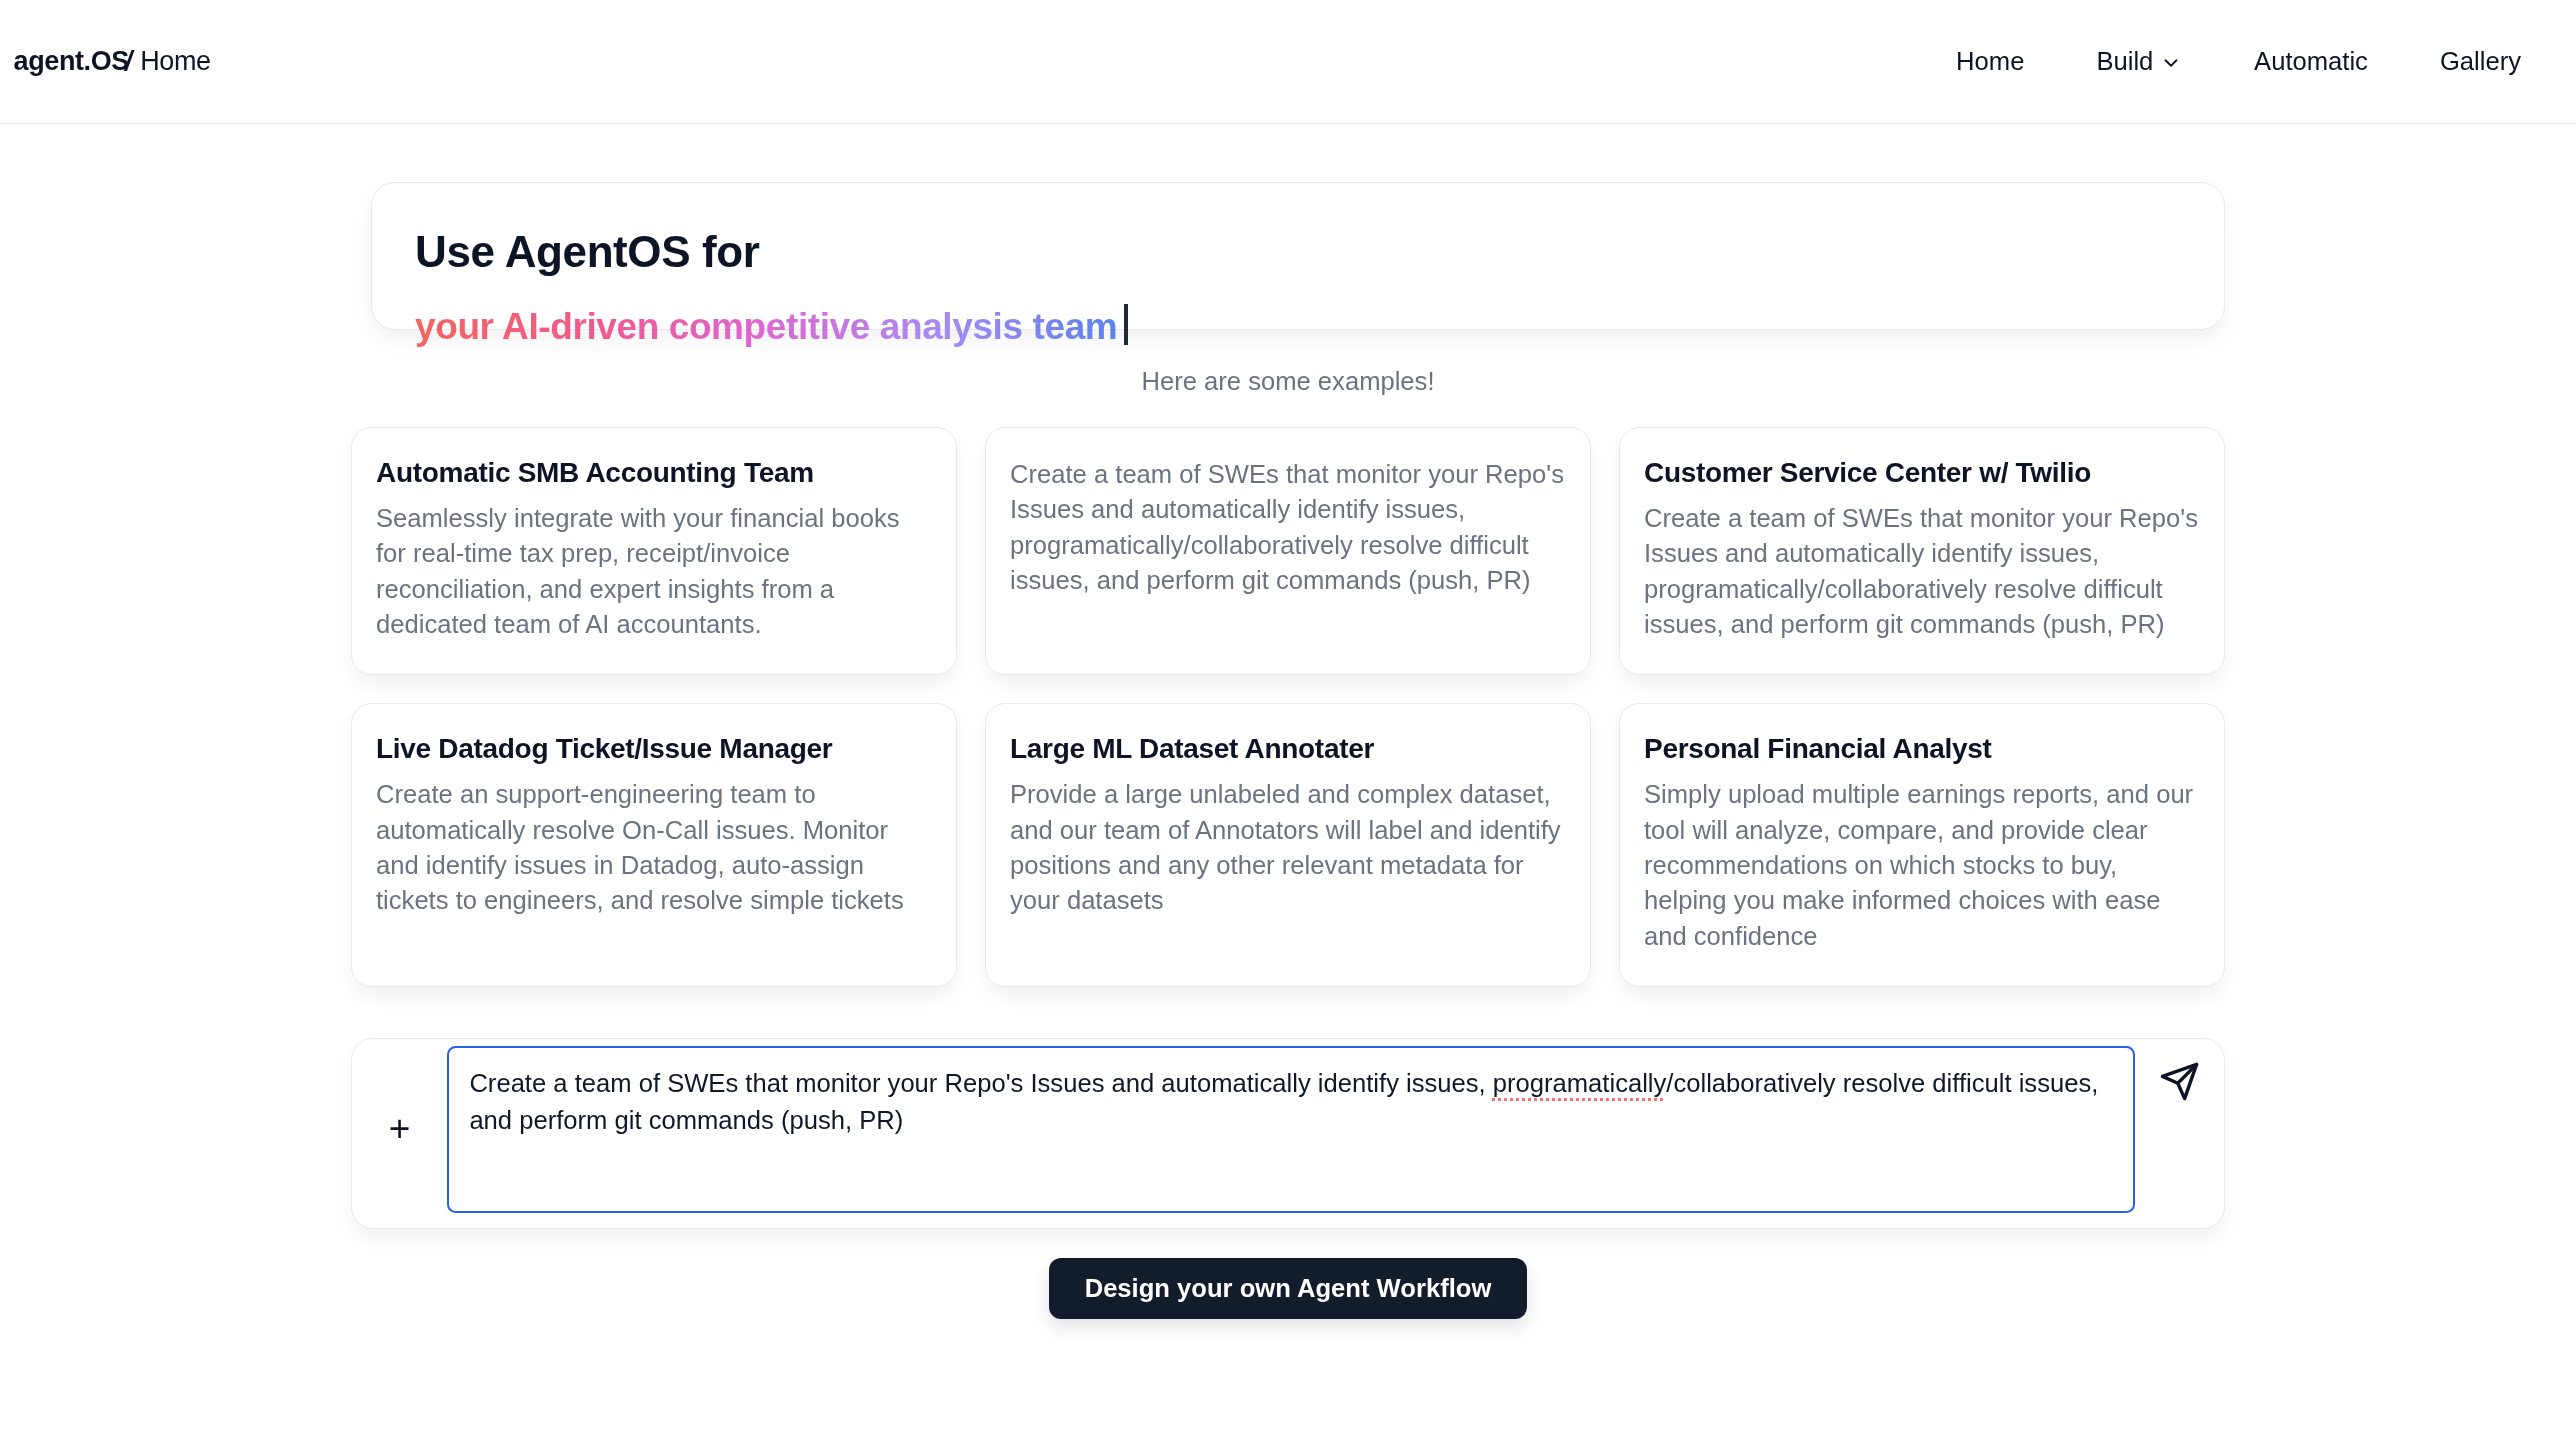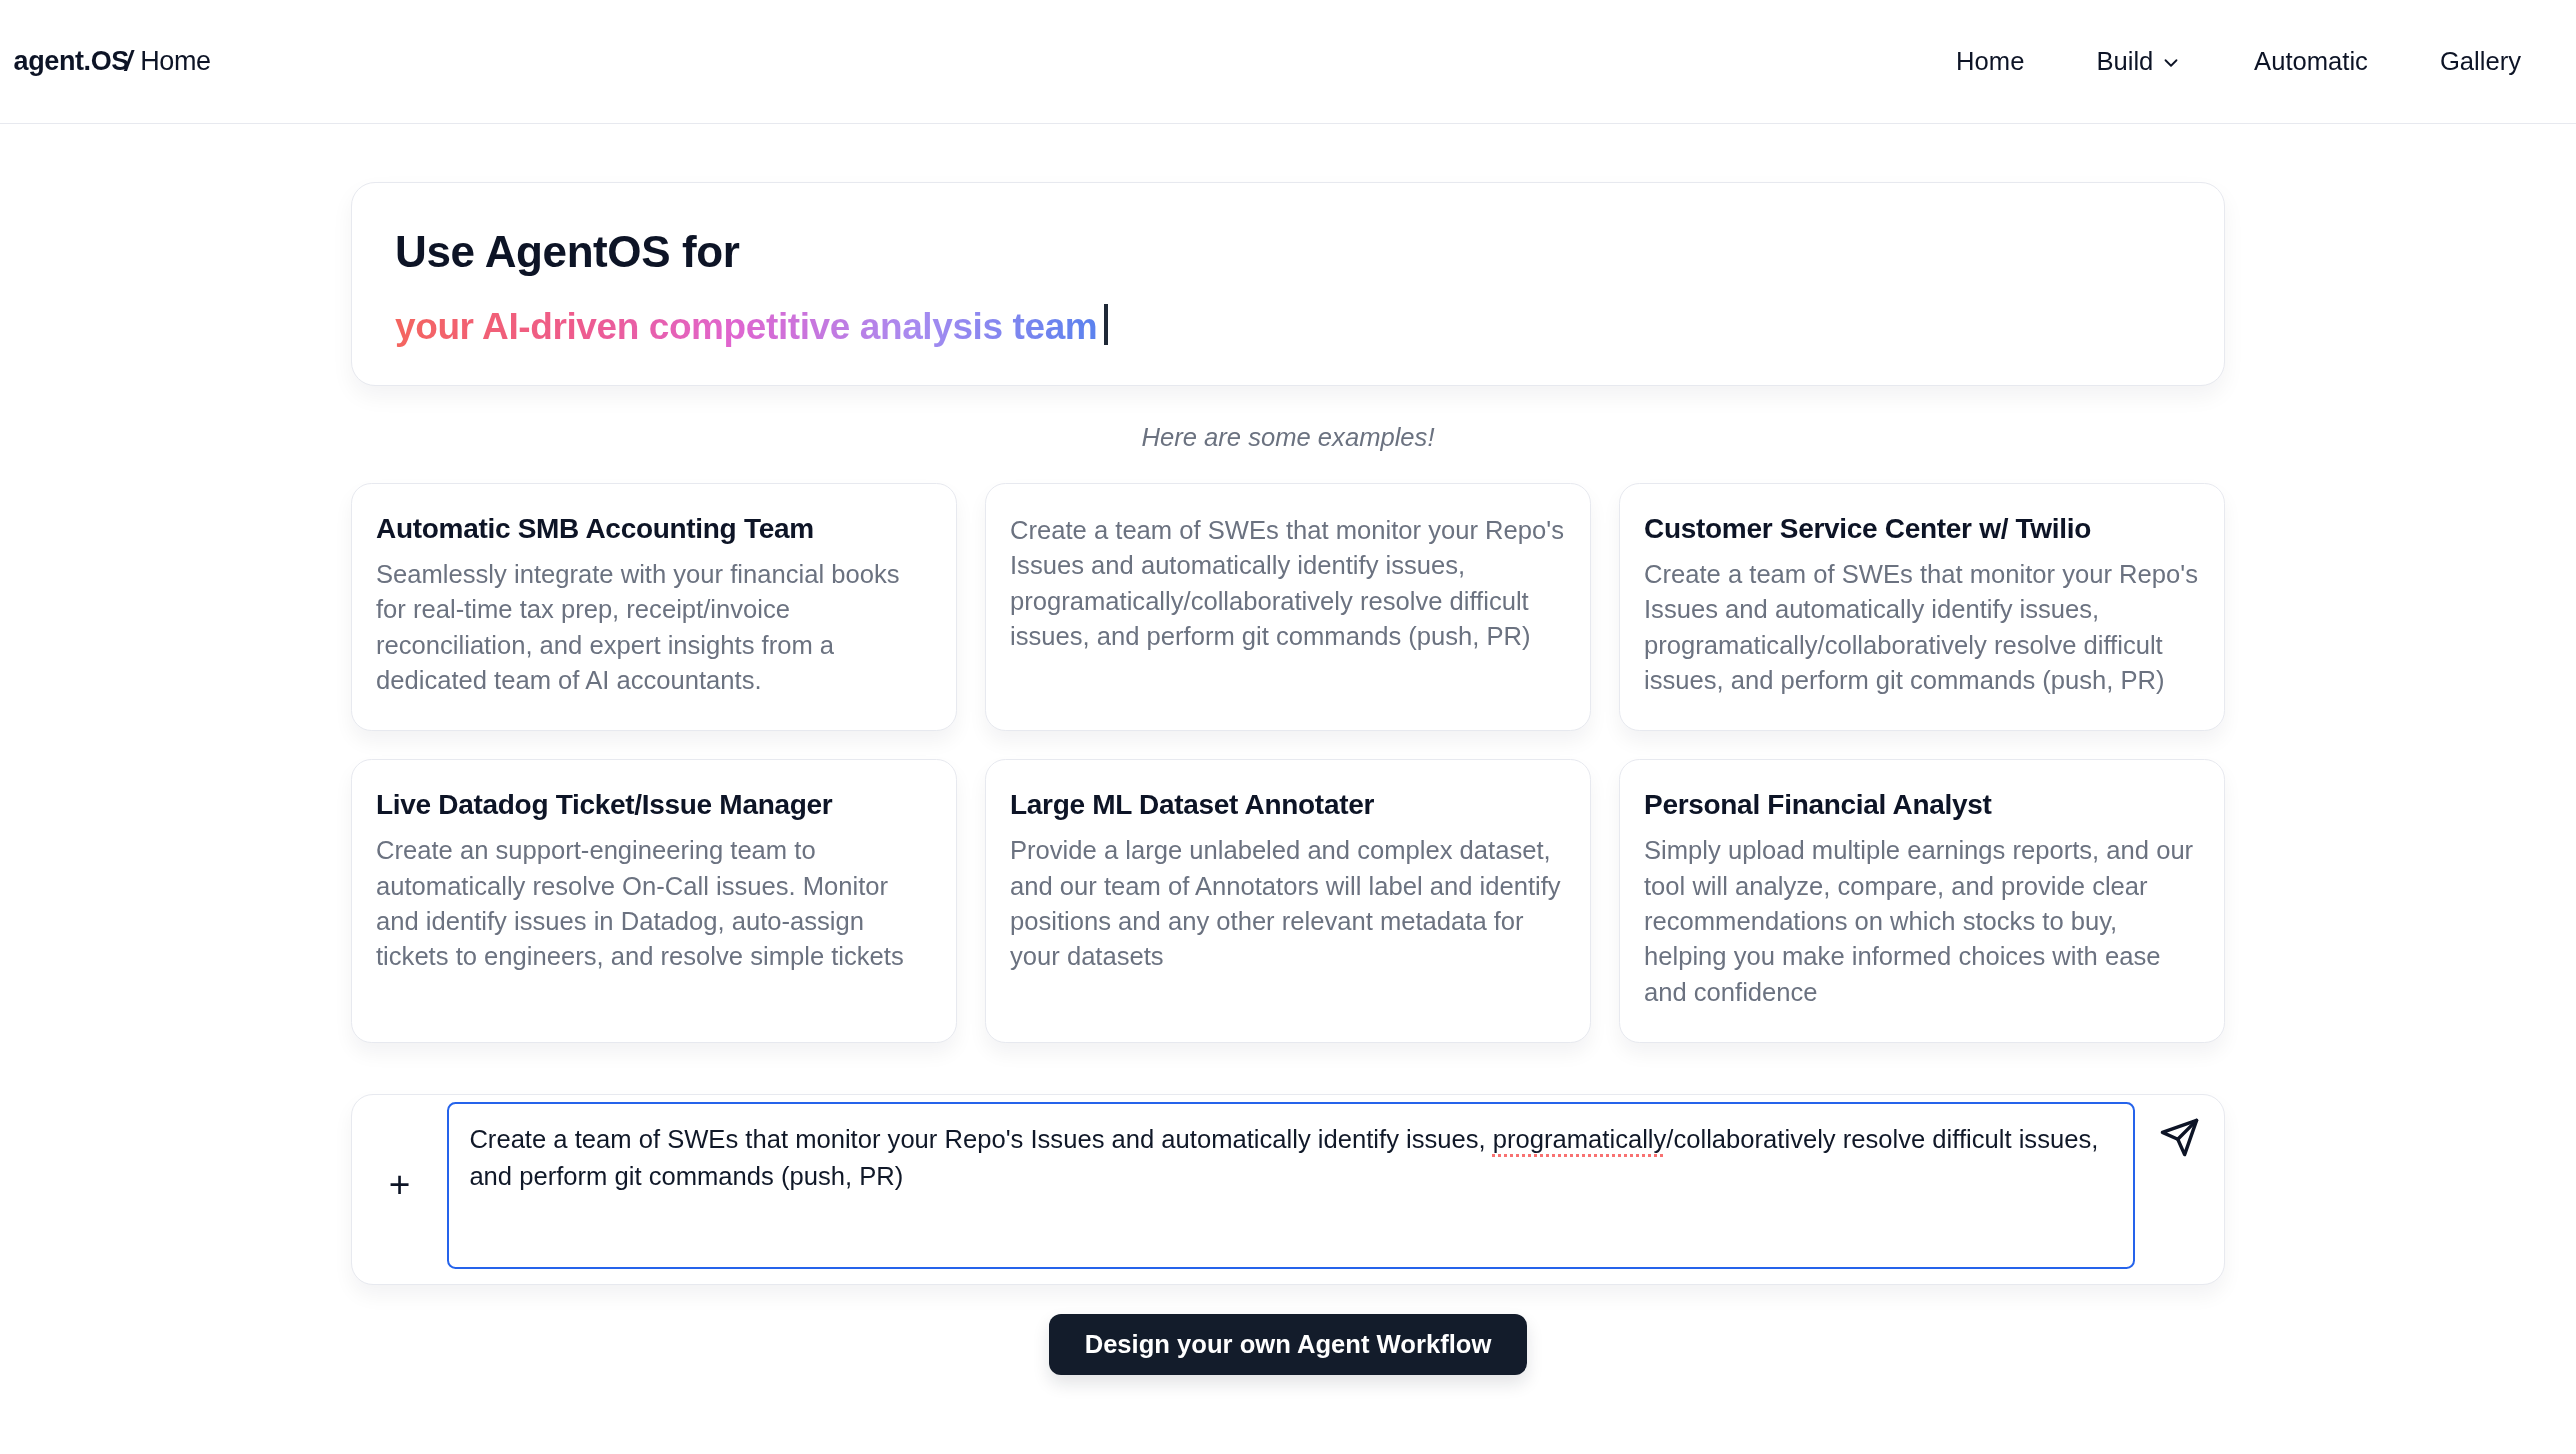--- a/index.html
+++ b/index.html
@@ -31,45 +31,46 @@
     display: flex; align-items: center; gap: 6.8px; cursor: pointer;
     background: none; border: none; font-family: inherit;
   }
   .chev { width: 22px; height: 22px; margin-top: 3.4px; }
 
   
   .container { width: 1874px; margin: 0 auto; }
 
   .hero-card {
     margin-top: 58px;
-    height: 204px;
+    height: 148px;
     border: 1.7px solid var(--border);
     border-radius: 24px;
     background: #fff;
     box-shadow: 0 10.2px 22px rgba(15, 23, 42, 0.05);
     padding: 44px 43px;
+    margin-left: 20px;
   }
   .hero-title {
     font-size: 44px; font-weight: 700; letter-spacing: -0.4px; color: var(--text-dark);
   }
   .hero-sub { margin-top: 27px; font-size: 37px; font-weight: 700; letter-spacing: -0.4px; white-space: nowrap; }
   .gradient-text {
     background: linear-gradient(90deg, var(--grad-1) 0%, var(--grad-2) 26%, var(--grad-3) 48%, var(--grad-4) 74%, var(--grad-5) 100%);
     -webkit-background-clip: text; background-clip: text;
     color: transparent;
   }
   .caret {
     display: inline-block; width: 3.4px; height: 41px;
     background: var(--caret, #1f2937);
     margin-left: 6.8px; vertical-align: -6px;
     animation: blink 1.1s steps(1) infinite;
   }
   @keyframes blink { 50% { opacity: 0; } }
 
-  .examples-label { margin-top: 37px; text-align: center; font-size: 25.6px; color: var(--text-gray); font-style: italic; }
+  .examples-label { margin-top: 37px; text-align: center; font-size: 25.6px; color: var(--text-gray); }
 
   .grid {
     margin-top: 31px;
     display: grid;
     grid-template-columns: repeat(3, 1fr);
     gap: 28px;
   }
   .card {
     background: #fff;
     border: 1.7px solid var(--border);

